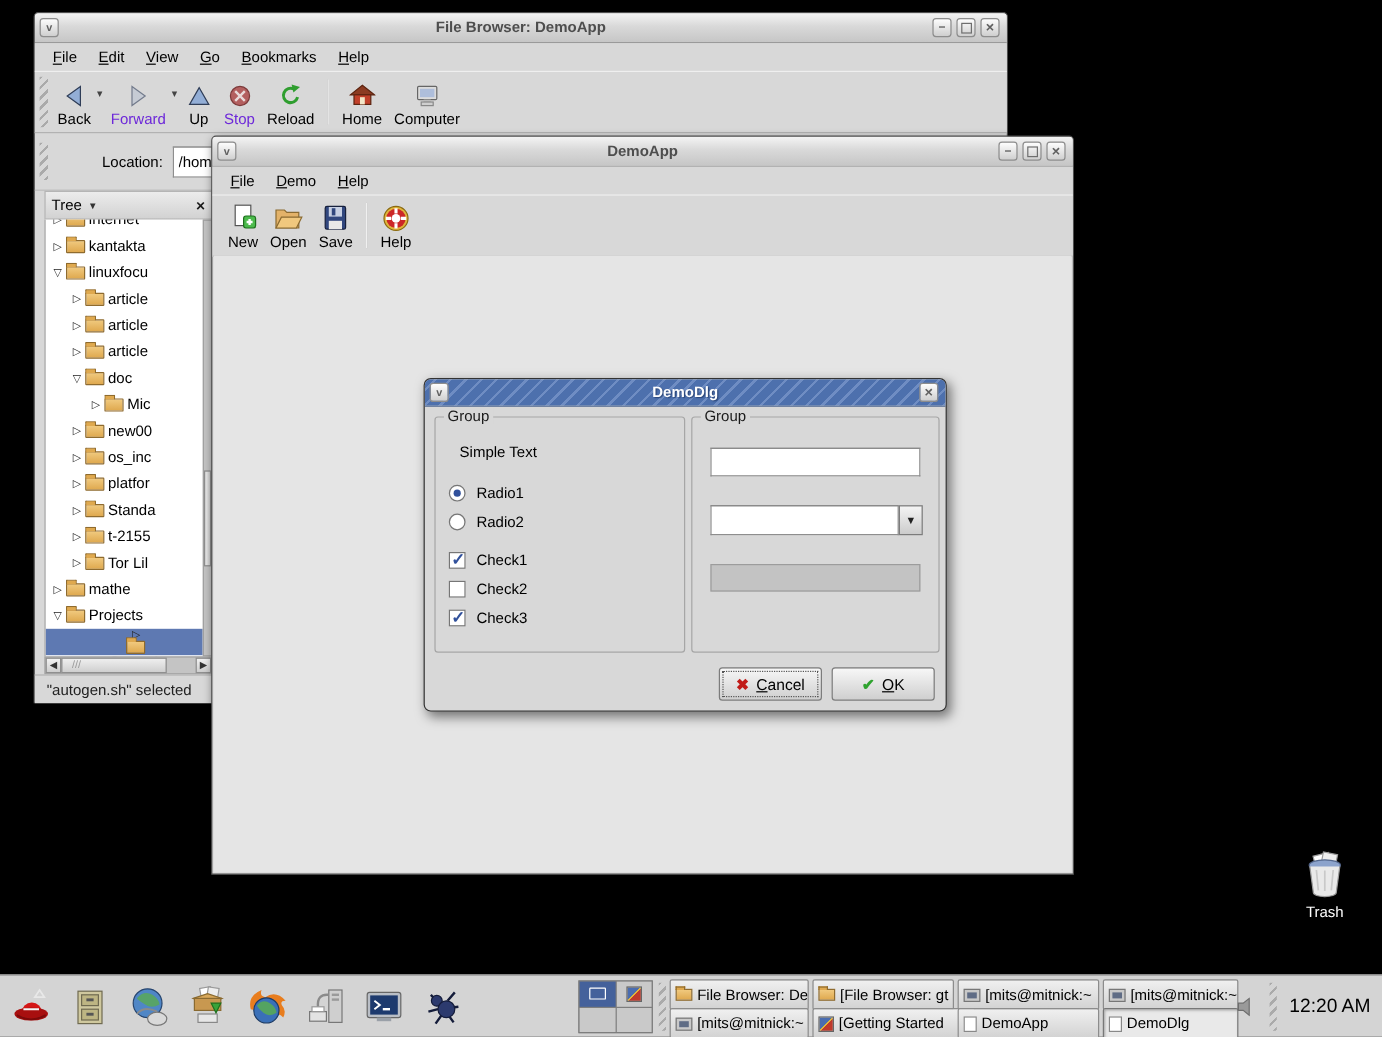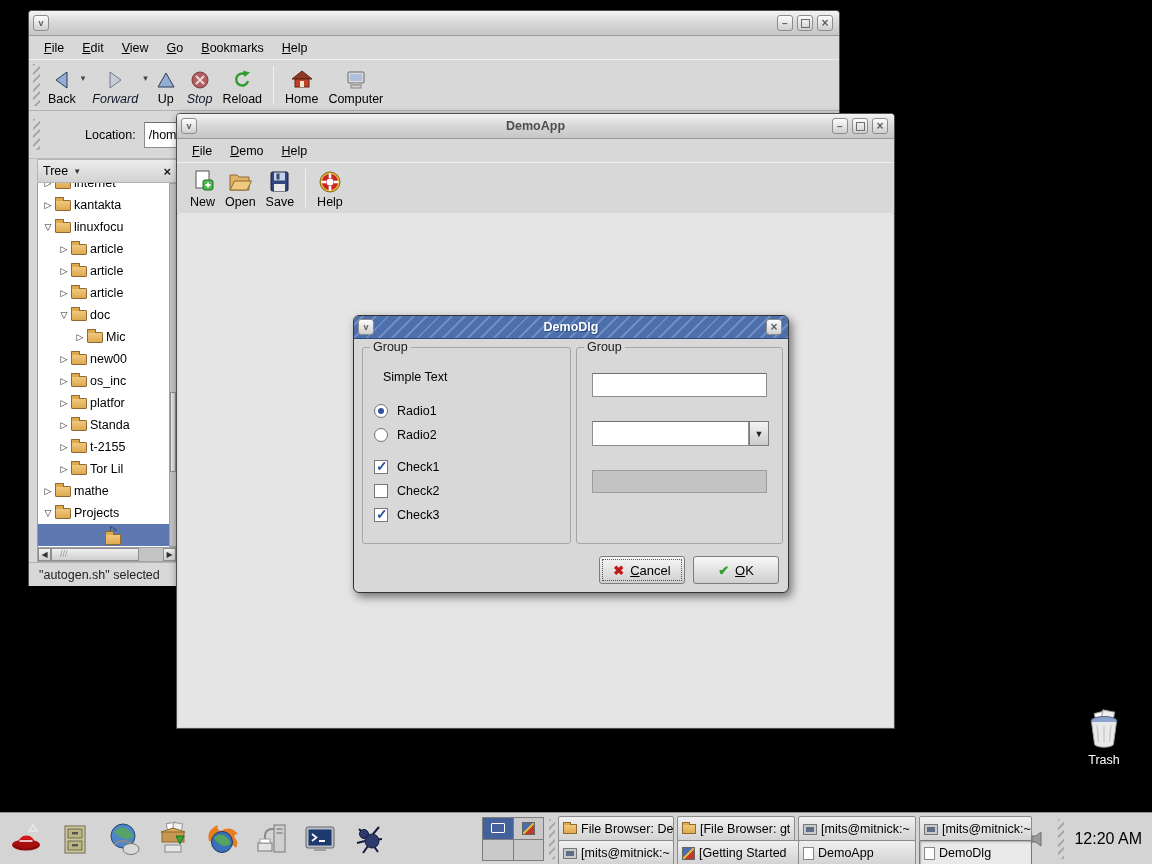--- a/index.html
+++ b/index.html
@@ -36,21 +36,21 @@
   .menu-item::first-letter { text-decoration:underline; }
 
   
   .toolbar { position:relative; display:flex; align-items:center;
     border-top:1px solid #efefef; border-bottom:1px solid #b2b2b2; background:#d8d8d8; }
   .gripv { width:7px; align-self:stretch; margin:4px 3px 4px 4px;
     background:repeating-linear-gradient(135deg,#aaa 0 2px,transparent 2px 6px); }
   .tool { display:flex; flex-direction:column; align-items:center; padding:2px 5px; }
   .tool .ticon { height:26px; display:flex; align-items:flex-end; justify-content:center; }
   .tool .tlbl { font-size:12.5px; margin-top:1px; }
-  .tool.disabled .tlbl { color:#0f172a;font-style:italic; }
+  .tool.disabled .tlbl { color:#6d28d9; }
   .sep-v { width:1px; align-self:stretch; margin:6px 6px; background:#a8a8a8;
     border-right:1px solid #f0f0f0; }
   .dd-chev { font-size:9px; color:#444; margin:0 2px 14px 0; }
 
   
   .entry { background:#fff; border:1px solid #8e8e8e; border-top-color:#6f6f6f;
     font:12.5px "Liberation Sans",sans-serif; padding:0 4px; }
   .entry.off { background:#c3c3c3; border-color:#9c9c9c; }
 
   
@@ -156,20 +156,21 @@
   #clock { font-size:16px; padding-right:6px; }
 
   svg { display:block; }
 </style>
 </head>
 <body>
 
 <div class="win" id="fb">
   <div class="tbar">
     <span class="tb-btn tb-left ic-menu"></span>
+    <span class="title">File Browser: DemoApp</span>
     <span class="tb-right">
       <span class="tb-btn ic-min"></span>
       <span class="tb-btn ic-max"></span>
       <span class="tb-btn ic-close"></span>
     </span>
   </div>
   <div class="menubar">
     <span class="menu-item">File</span>
     <span class="menu-item">Edit</span>
     <span class="menu-item">View</span>

